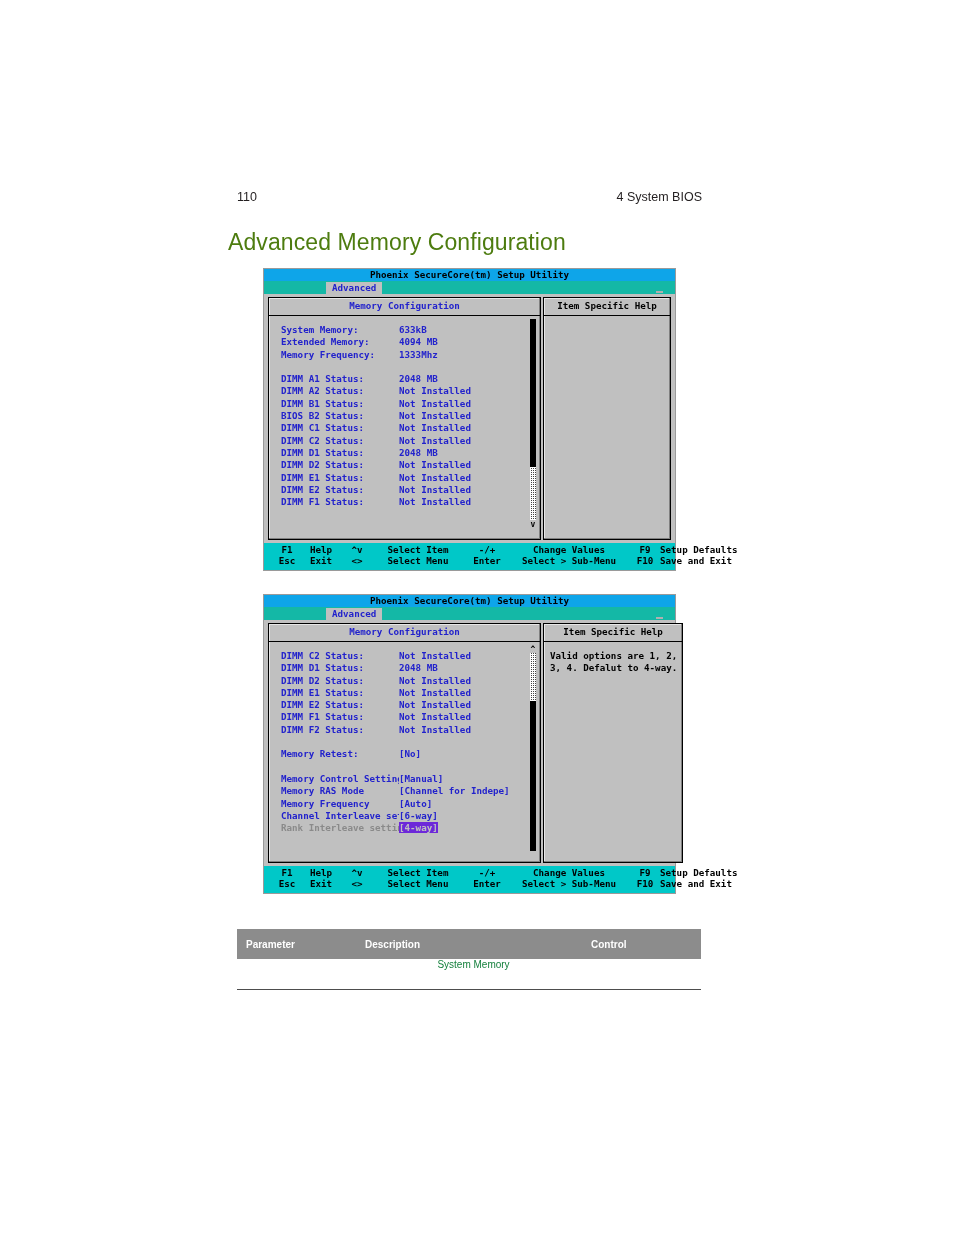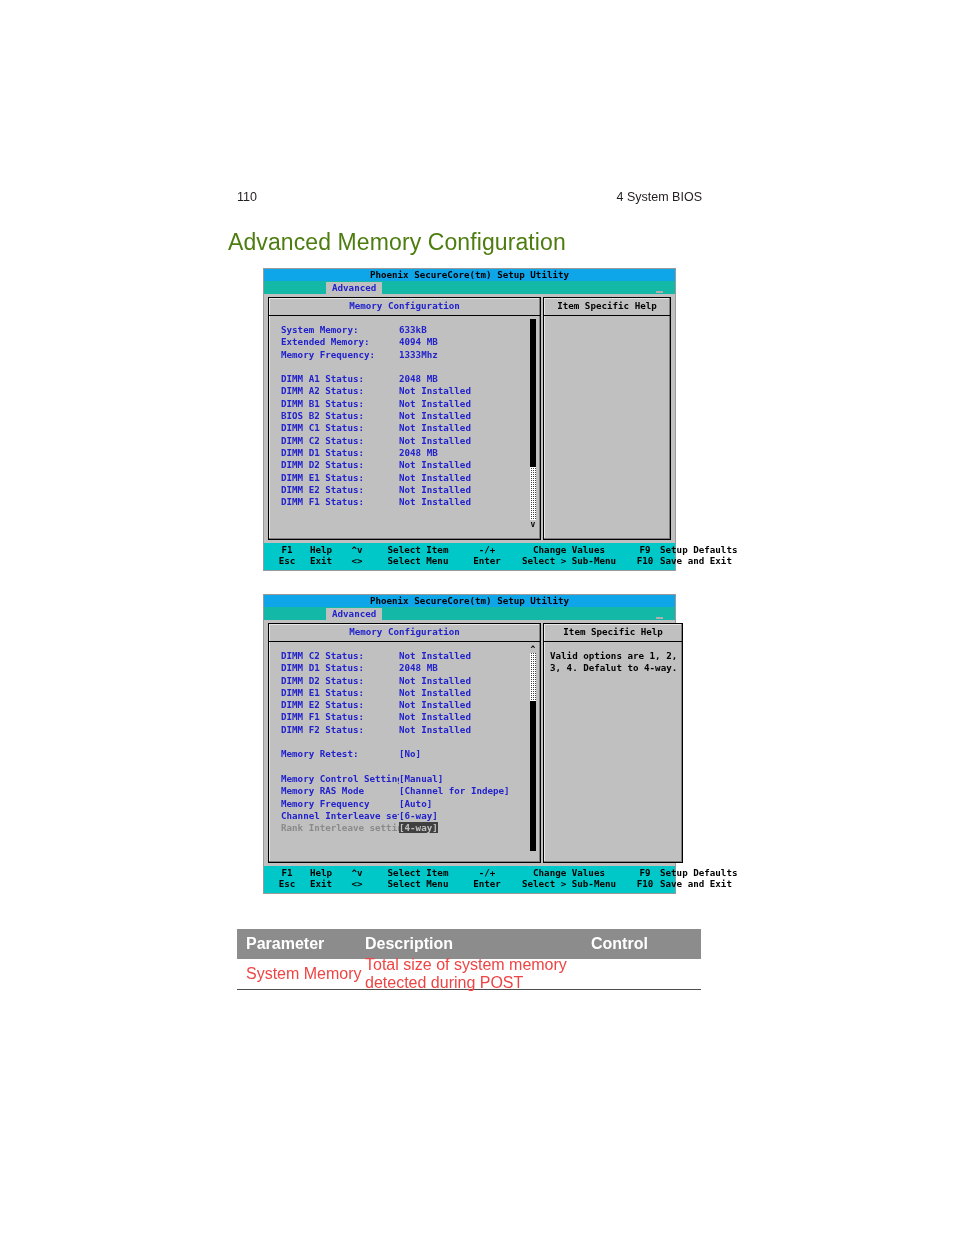--- a/index.html
+++ b/index.html
@@ -90,21 +90,21 @@
     display:flex;height:12.3px;align-items:center;
     padding-left:12px;padding-right:22px;
     color:#2222cc;font-weight:bold;white-space:nowrap;
   }
   .row .lbl{width:118px;flex:0 0 118px;overflow:hidden;}
   .row .val{flex:1 1 auto;overflow:hidden;}
   .row.spacer{height:12.3px;}
   .row.selected .lbl{color:#8a8a8a;}
   .row.selected .val{color:#8a8a8a;}
   .row.selected .val .hl{
-    background:#404040;color:#c0c0c0;padding:0 0px;
+    background:#6d28d9;color:#c0c0c0;padding:0 0px;
   }
 
   
   .sbar{
     position:absolute;top:3px;right:4px;width:6px;bottom:3px;
     display:flex;flex-direction:column;align-items:center;
     font-size:8px;color:#000;line-height:7px;
   }
   .sbar .arrow{height:8px;display:flex;align-items:center;justify-content:center;font-weight:bold;}
   .sbar .thumb{width:6px;background:#000000;}
@@ -133,30 +133,31 @@
   .fw1{width:46px;flex:0 0 46px;}
   .fsym{width:26px;flex:0 0 26px;}
   .fw2{width:96px;flex:0 0 96px;}
   .fsym2{width:42px;flex:0 0 42px;}
   .fw3{width:122px;flex:0 0 122px;}
   .fk2{width:30px;flex:0 0 30px;}
 
   
   .ref-table{
     position:absolute;left:237px;top:929px;width:464px;
-    font-size:16px;
+    font-size:10px;
   }
   .ref-head{
     background:#8c8c8c;color:#ffffff;font-weight:bold;
     display:flex;align-items:center;height:30px;
   }
   .ref-row{
     display:flex;align-items:center;height:30px;
     border-bottom:1.2px solid #4d4d4d;
-    color:#ef4444;
+    color:#15803d;
+    flex-direction:column;
   }
   .c-param{flex:0 0 128px;padding-left:9px;box-sizing:border-box;}
   .c-desc{flex:1 1 auto;padding-left:0px;}
   .c-opt{flex:0 0 110px;}
 </style>
 </head>
 <body>
 
 <div class="page-header">
   <span>110</span>
@@ -402,16 +403,15 @@
 </div>
 
 <div class="ref-table">
   <div class="ref-head">
     <span class="c-param">Parameter</span>
     <span class="c-desc">Description</span>
     <span class="c-opt">Control</span>
   </div>
   <div class="ref-row">
     <span class="c-param">System Memory</span>
-    <span class="c-desc">Total size of system memory detected during POST</span>
     <span class="c-opt"></span>
   </div>
 </div>
 
 </body></html>

